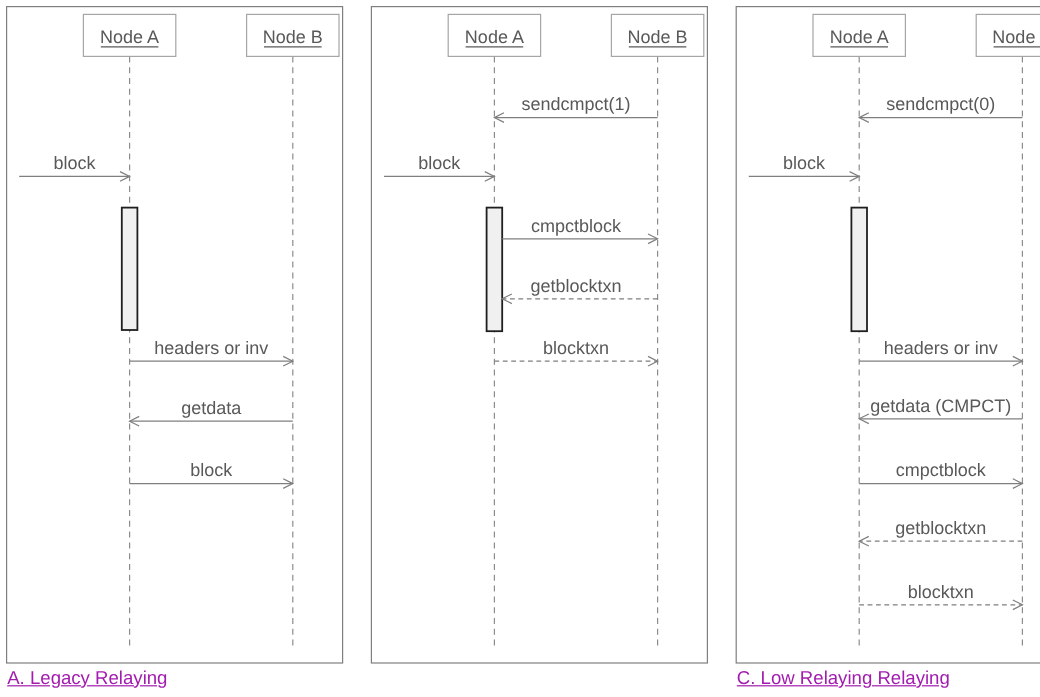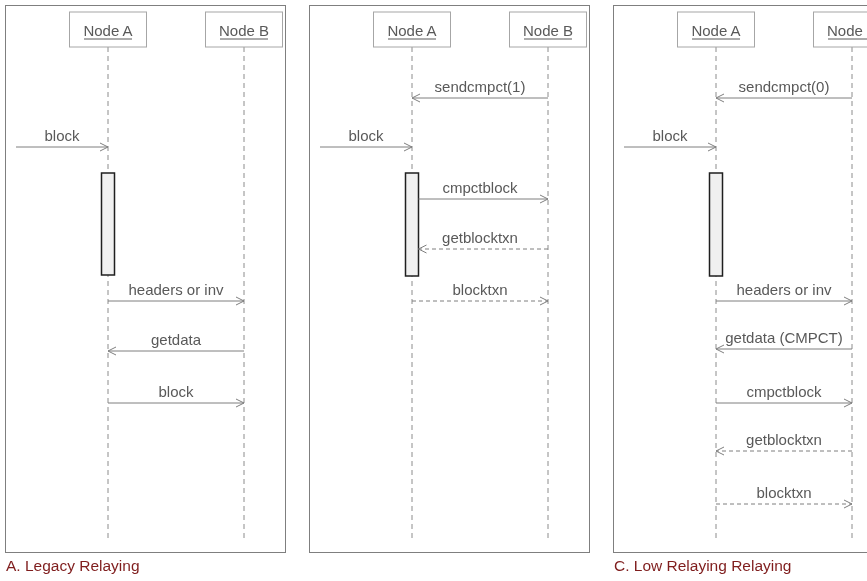--- a/index.html
+++ b/index.html
@@ -42,22 +42,23 @@
     left: 0;
     top: 0;
     width: 279px;
     height: 546px;
     display: block;
   }
   .caption {
     margin-top: 4px;
     padding-left: 1px;
     font-size: 15.5px;
-    color: #7f1d1d;
+    color: #a21caf;
     white-space: nowrap;
+    text-decoration: underline;
   }
   
   svg text {
     font-family: "Liberation Sans", sans-serif;
     font-size: 15px;
     fill: #595959;
   }
   svg .lifeline {
     stroke: #8c8c8c;
     stroke-width: 1;

